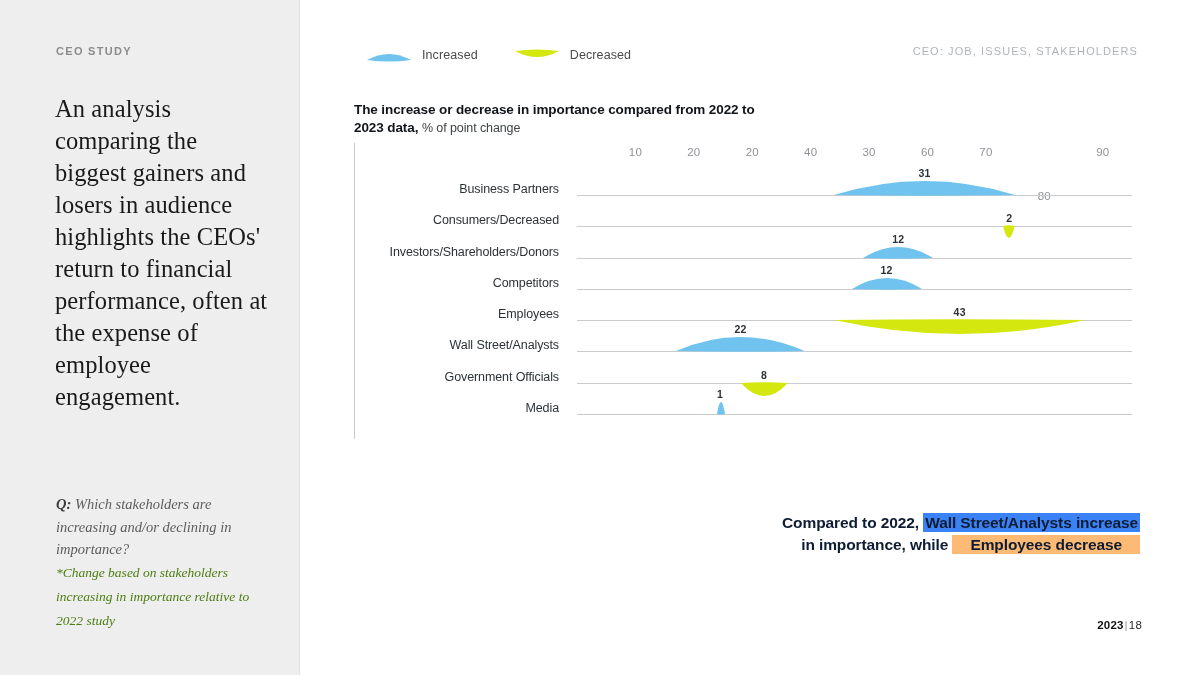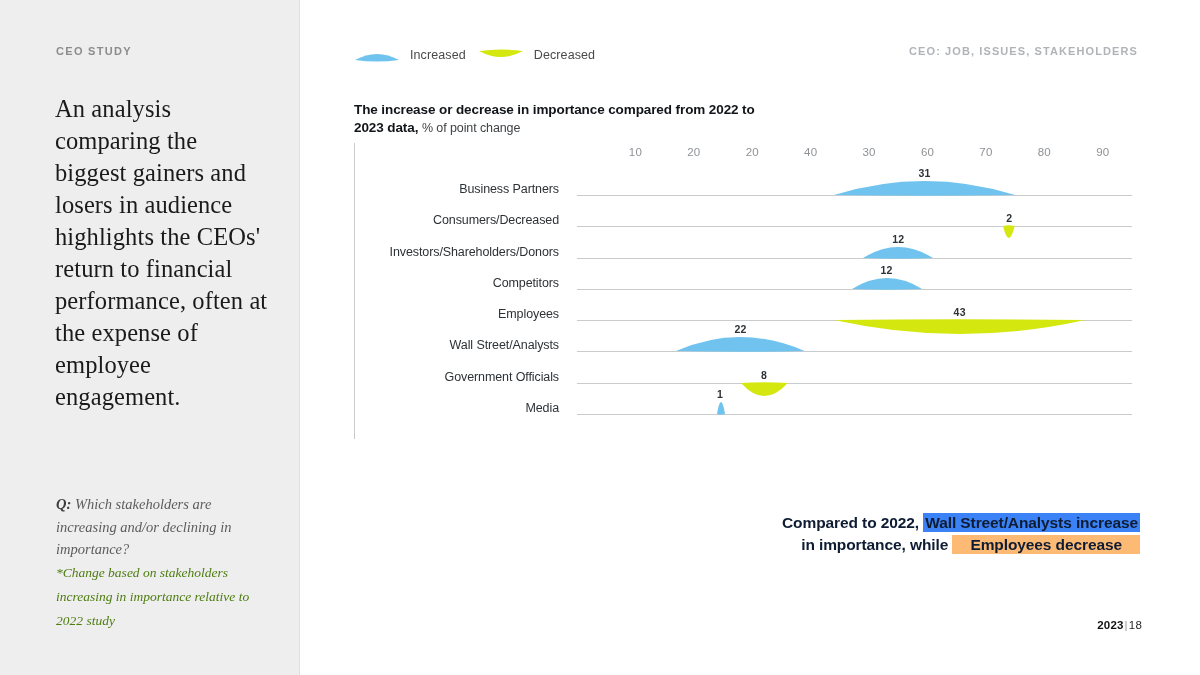--- a/index.html
+++ b/index.html
@@ -70,32 +70,32 @@
     font-size: 13.5px;
     line-height: 24px;
     color: #4d7c0f;
   }
 
   
   .header-right {
     position: absolute;
     right: 62px; top: 45px;
     font-size: 11px;
-    font-weight: bold;
+    font-weight: normal;
     letter-spacing: 1.1px;
     color: #b0b4b8;
     white-space: nowrap;
   }
 
   
   .legend {
     position: absolute;
-    left: 354px; top: 45px;
+    left: 366px; top: 45px;
     display: flex;
-    gap: 12px;
+    gap: 36px;
   }
   .legend-item {
     display: flex;
     align-items: center;
     gap: 10px;
   }
   .legend-swatch { width: 46px; height: 20px; display: block; }
   .legend-label {
     font-size: 12.5px;
     color: #4a4a4a;
@@ -257,21 +257,21 @@
   <div class="chart">
     <div class="axis-vline"></div>
     <div id="xticks">
         <div class="xtick" style="left: 281.421px;">10</div>
         <div class="xtick" style="left: 339.842px;">20</div>
         <div class="xtick" style="left: 398.263px;">20</div>
         <div class="xtick" style="left: 456.684px;">40</div>
         <div class="xtick" style="left: 515.105px;">30</div>
         <div class="xtick" style="left: 573.526px;">60</div>
         <div class="xtick" style="left: 631.947px;">70</div>
-        <div class="xtick" style="left: 690.368px;">80</div>
+        <div class="xtick" style="left: 690.368px; margin-top: 44px;">80</div>
         <div class="xtick" style="left: 748.789px;">90</div>
       </div>
     <div class="rows" id="chart-rows">
         <div class="row">
           <div class="row-baseline"></div>
           <div class="row-label">Business Partners</div>
           <svg width="185.10526315789474" height="18" viewBox="0 0 185.10526315789474 18" class="lens" style="left: 478.053px; top: 9px;">
             <path d="M 2 16 Q 92.55263157894737 -12 183.10526315789474 16 Q 92.55263157894737 17.5 2 16 Z" fill="#6FC3EE"></path>
           </svg>
           <div class="value-label" style="left: 570.605px; top: -3px;">31</div>

